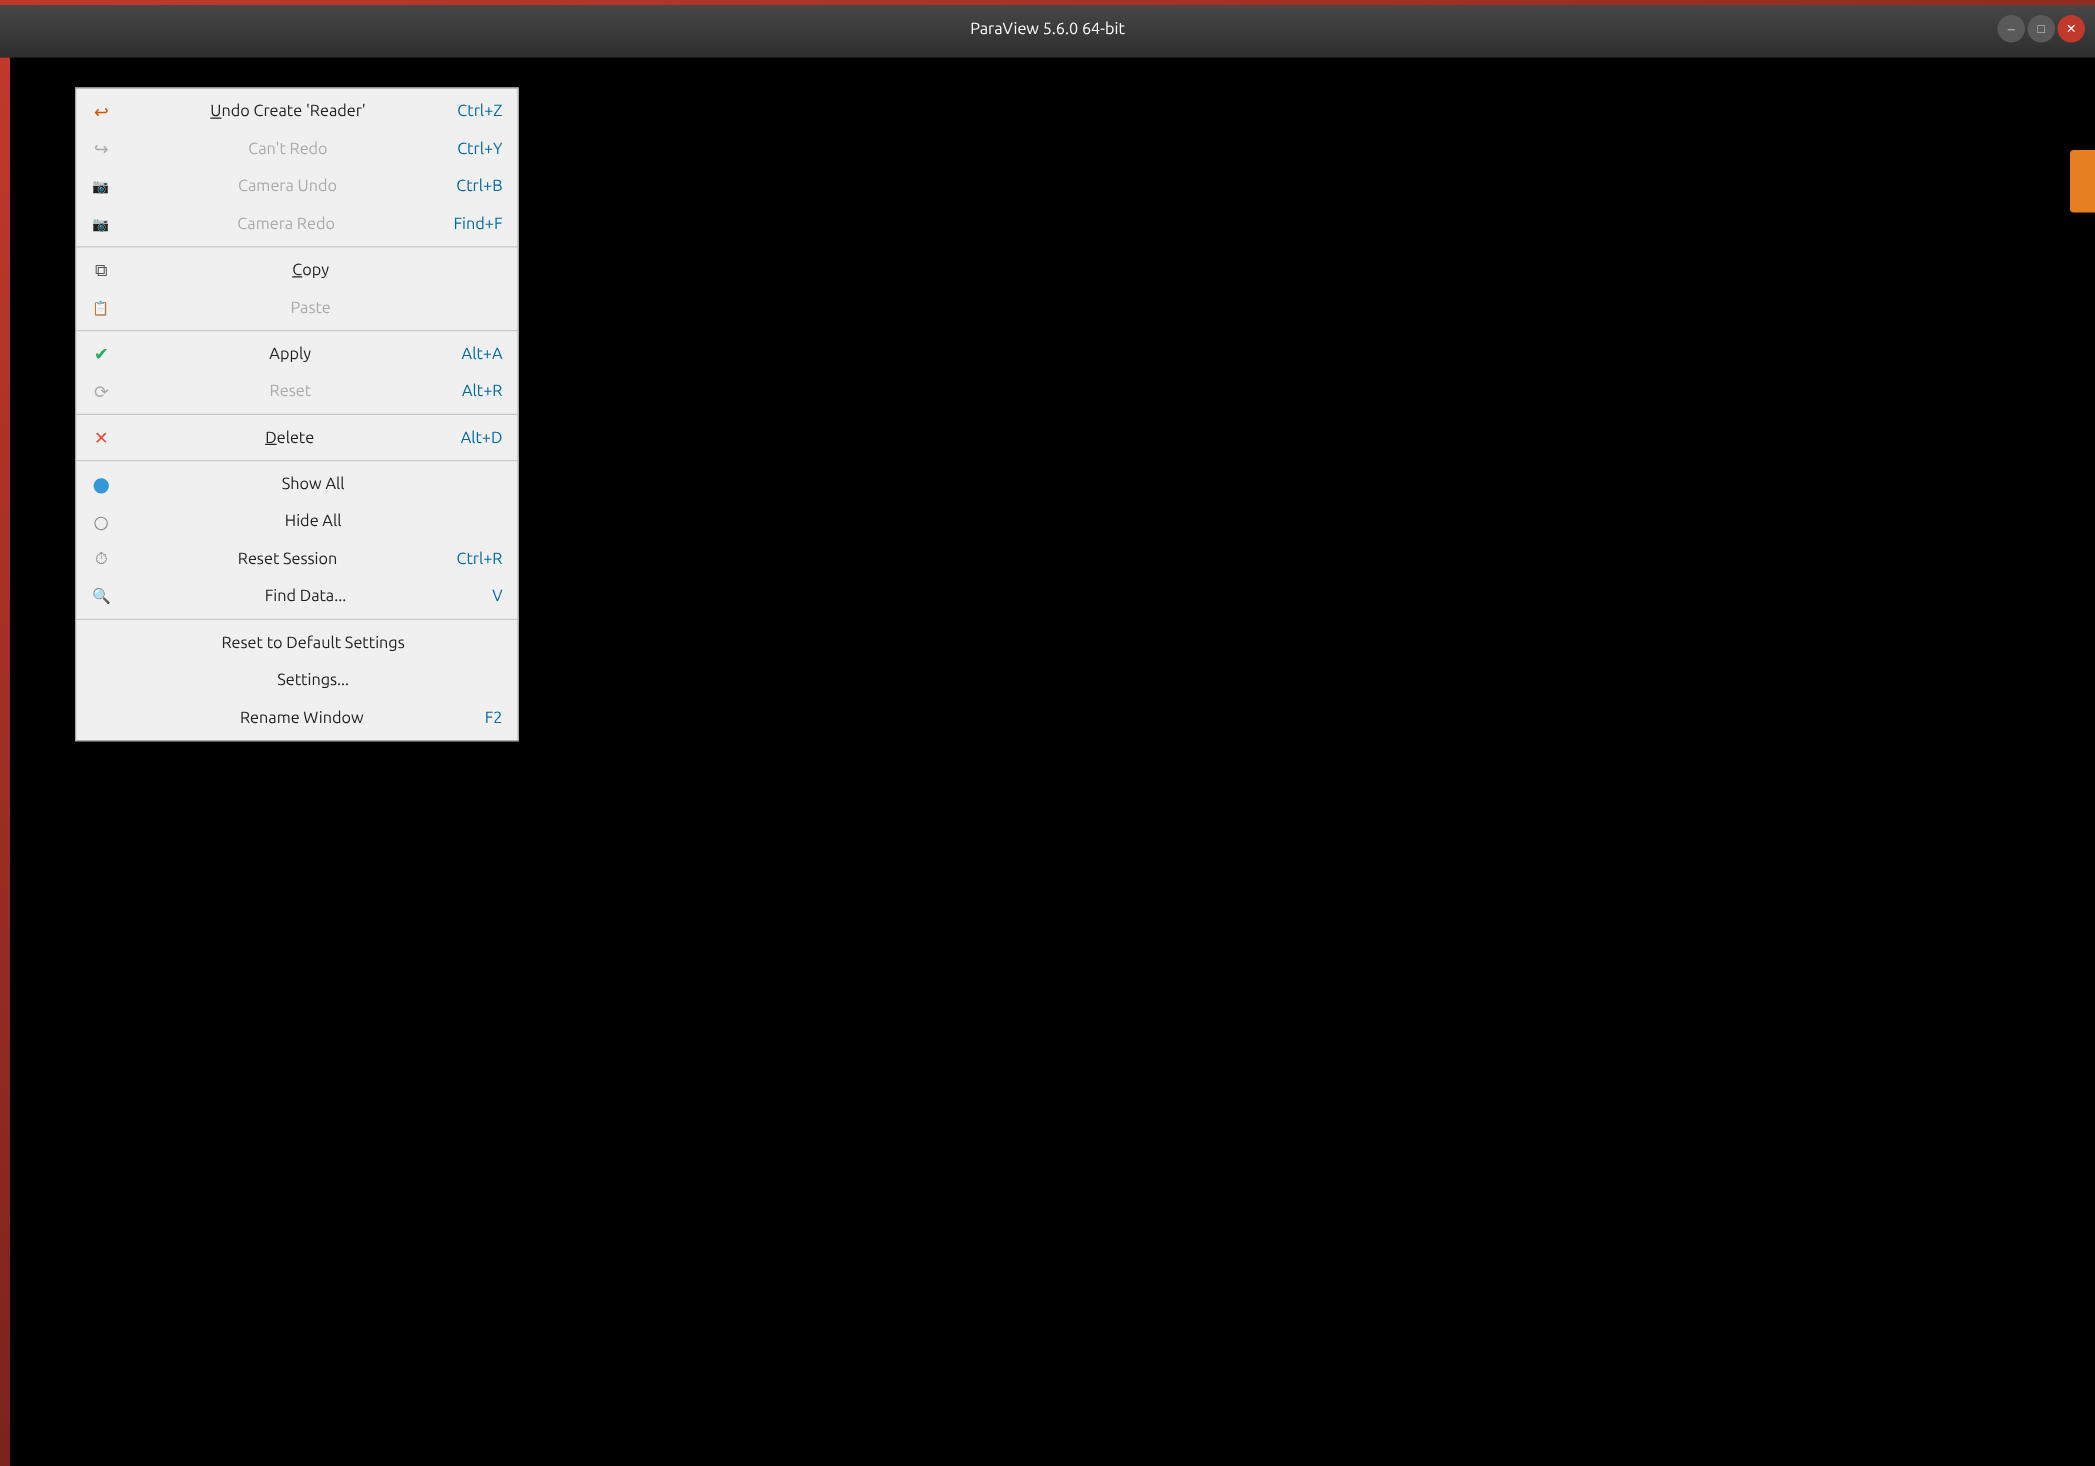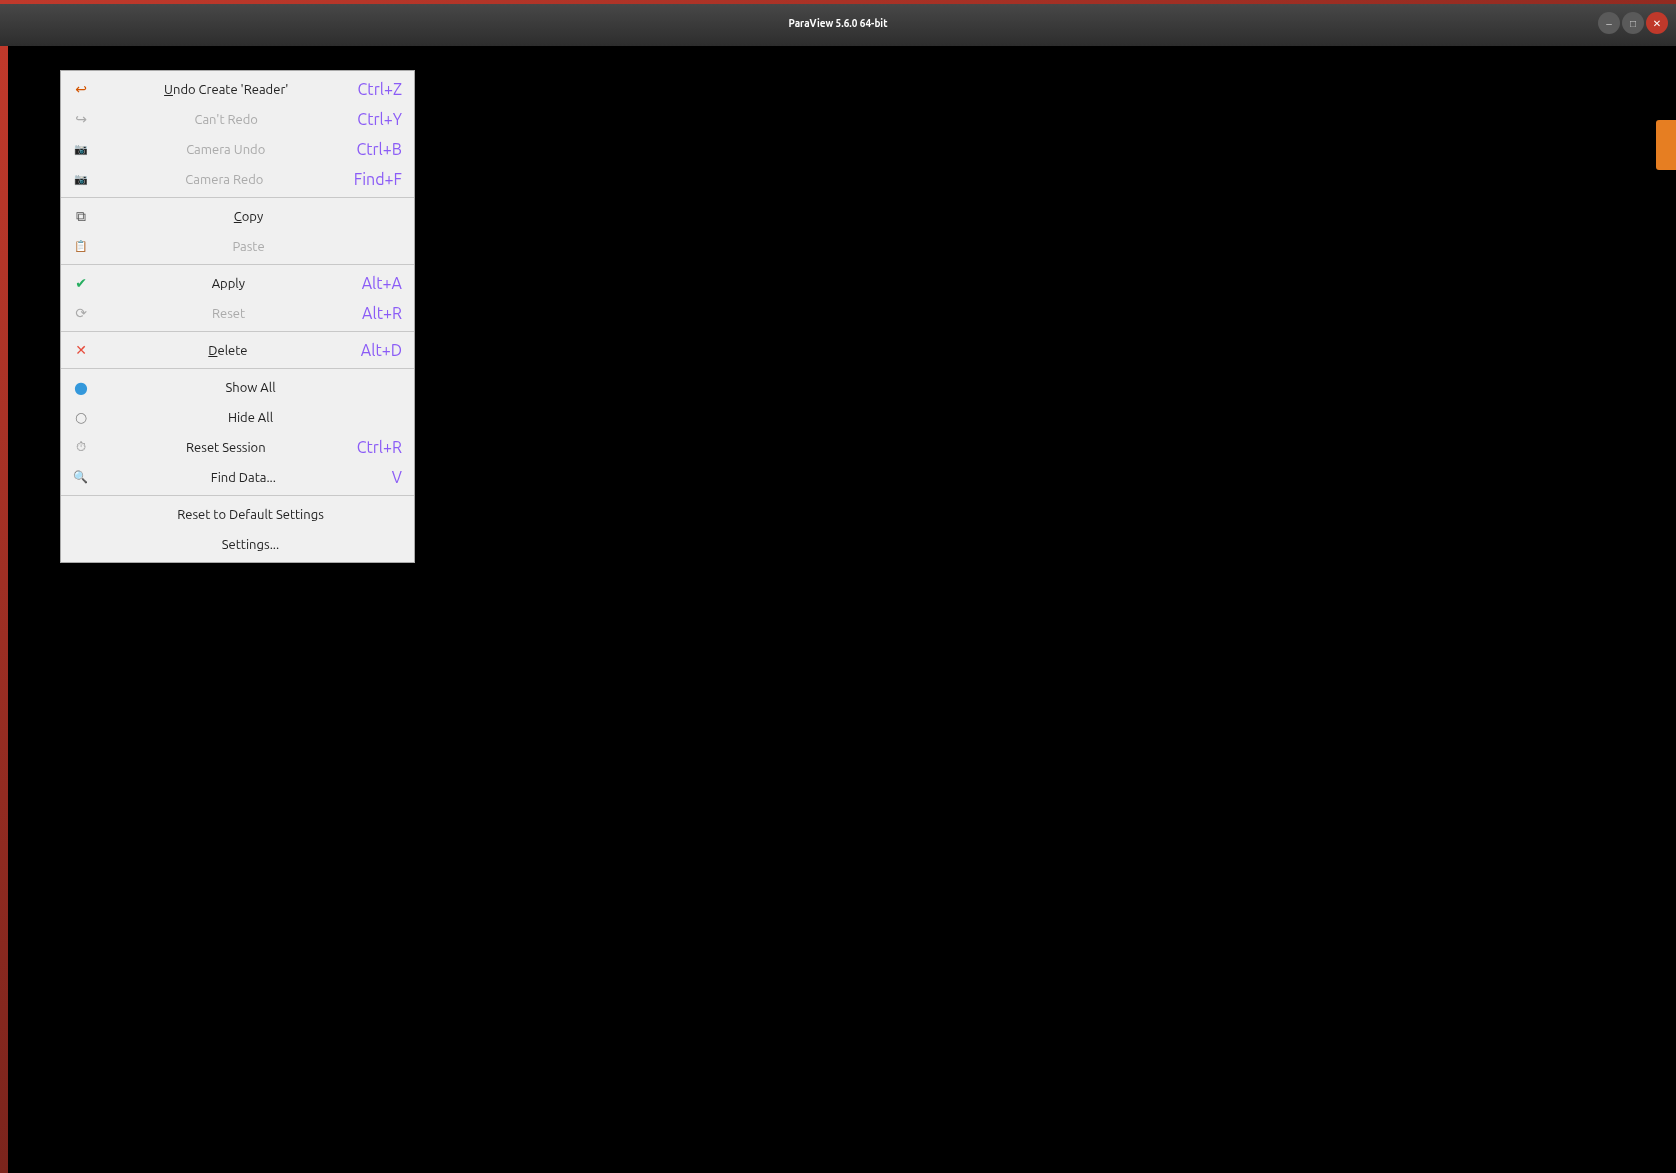--- a/index.html
+++ b/index.html
@@ -32,22 +32,22 @@
       position: absolute;
       top: 0;
       left: 0;
       right: 0;
       height: 4px;
       background: linear-gradient(to right, #c0392b, #922b21);
     }
 
     .title-text {
       color: #ffffff;
-      font-size: 10px;
-      font-weight: bold;
+      font-size: 13px;
+      font-weight: normal;
     }
 
     .window-controls {
       position: absolute;
       right: 8px;
       top: 50%;
       transform: translateY(-50%);
       display: flex;
       gap: 2px;
     }
@@ -127,22 +127,22 @@
       flex-shrink: 0;
       font-size: 14px;
     }
 
     .menu-item .label {
       flex: 1;
       text-align: center;
     }
 
     .menu-item .shortcut {
-      color: #8b5cf6;
-      font-size: 16px;
+      color: #0369a1;
+      font-size: 13px;
       margin-left: 4px;
     }
 
     .menu-separator {
       height: 1px;
       background: #c8c8c8;
       margin: 3px 0;
     }
 
     
@@ -319,14 +319,19 @@
   <div class="menu-item">
     <span class="icon"></span>
     <span class="label">Reset to Default Settings</span>
   </div>
 
   <div class="menu-item">
     <span class="icon"></span>
     <span class="label">Settings...</span>
   </div>
 
+  <div class="menu-item">
+    <span class="icon"></span>
+    <span class="label">Rename Window</span>
+    <span class="shortcut">F2</span>
+  </div>
 
 </div>
 
 </body></html>

